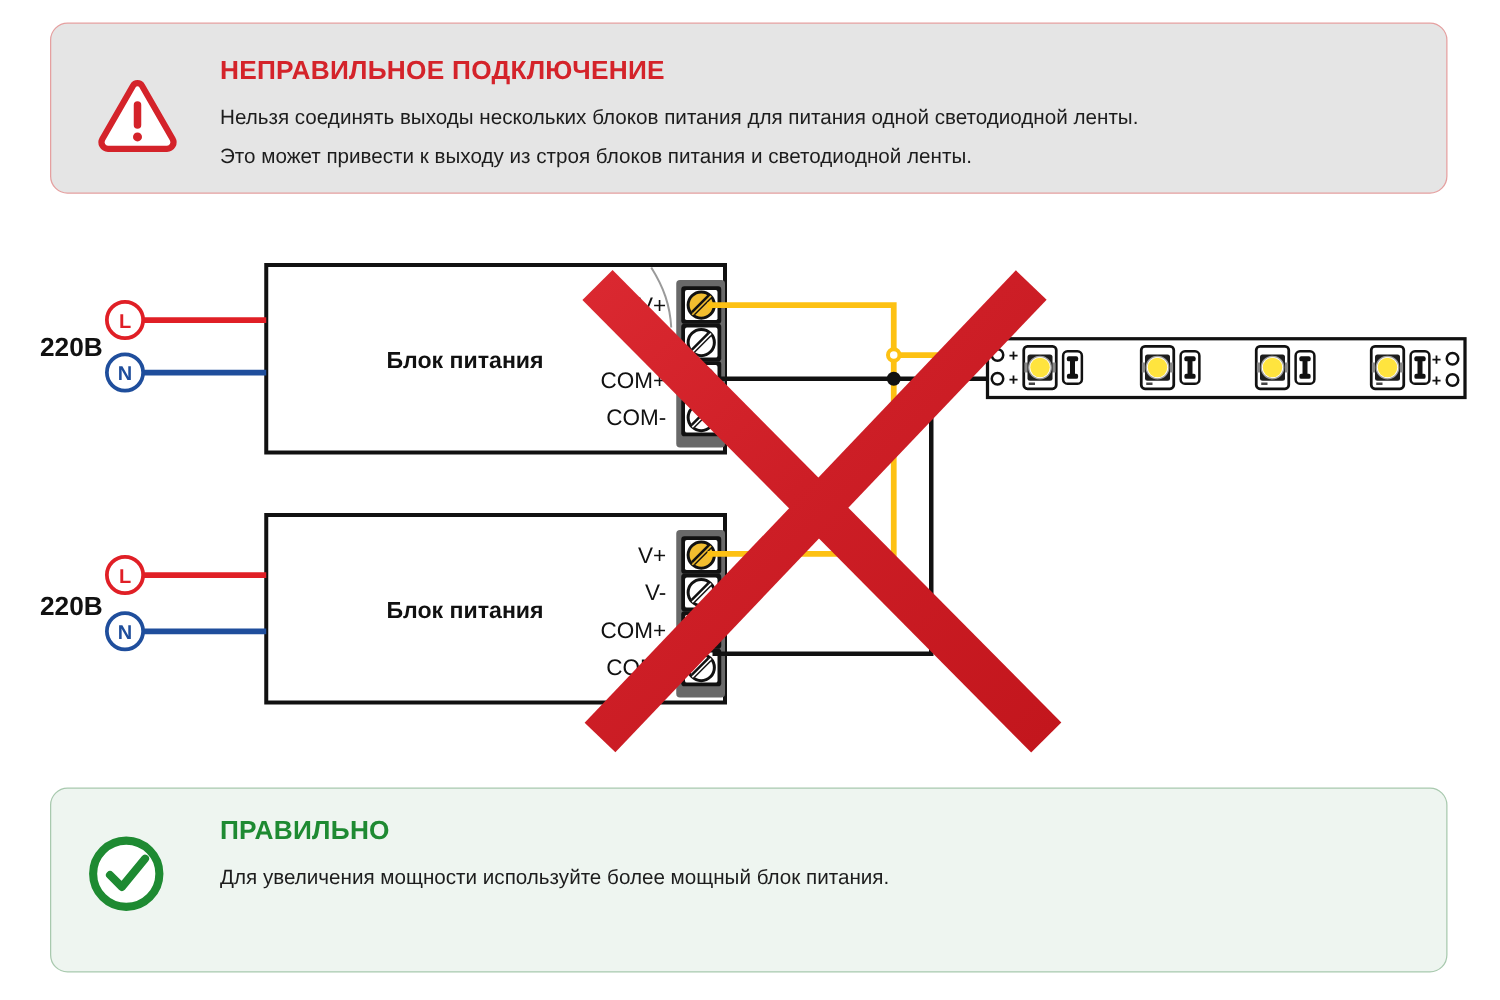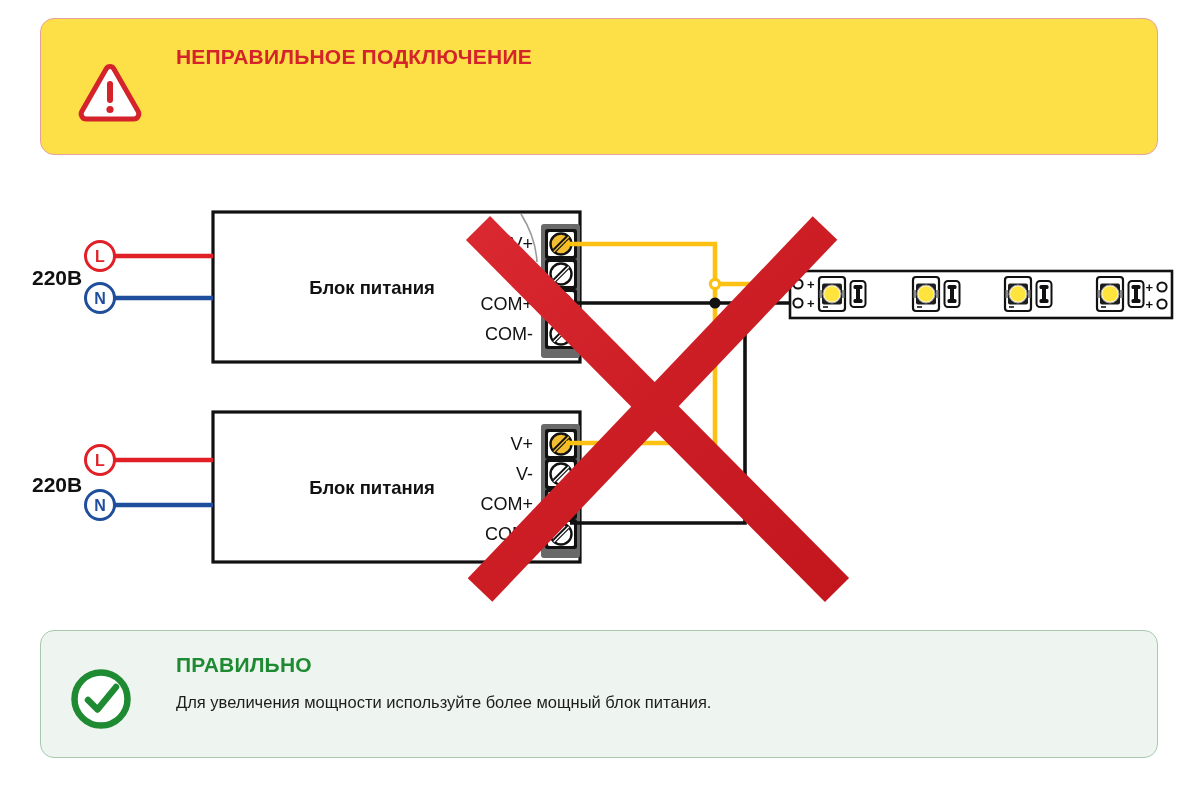--- a/index.html
+++ b/index.html
@@ -6,22 +6,22 @@
   body{
     width:1200px;height:800px;position:relative;overflow:hidden;
     background:#ffffff;
     font-family:"Liberation Sans","DejaVu Sans",sans-serif;
     -webkit-font-smoothing:antialiased;
   }
   .notice-box{
     position:absolute;left:40px;width:1118px;box-sizing:border-box;
     border-radius:14px;border:1.5px solid;
   }
-  .notice-box.warning{top:18px;height:137px;background:#fde047;border-color:#e5a0a0;}
-  .notice-box.correct{top:630px;height:128px;background:#eef5f0;border-color:#a8c9ae;}
+  .notice-box.warning{top:18px;height:137px;background:#e5e5e5;border-color:#e5a0a0;}
+  .notice-box.correct{top:630px;height:148px;background:#eef5f0;border-color:#a8c9ae;}
   .notice-icon{position:absolute;}
   .notice-content{position:absolute;left:135px;right:20px;top:0;}
   .notice-title{font-weight:700;font-size:21px;line-height:24px;letter-spacing:.2px;}
   .warning .notice-title{padding-top:26px;color:#d4232a;}
   .correct .notice-title{padding-top:22px;color:#1e8a32;}
   .notice-text{margin-top:10px;}
   .notice-text p{margin:0;font-size:16.5px;line-height:31px;color:#1d1d1d;}
   #diagram{position:absolute;left:0;top:0;}
   .lbl{fill:#111;}
 </style>
@@ -154,20 +154,24 @@
 </svg>
 
 <div class="notice-box warning">
   <svg class="notice-icon" style="left:36px;top:42px" width="66" height="62" viewBox="0 0 66 62">
     <path d="M 29.4,7.6 L 4.9,50.2 a 5.2,5.2 0 0 0 4.5,7.8 h 47.2 a 5.2,5.2 0 0 0 4.5,-7.8 L 36.6,7.6 a 4.2,4.2 0 0 0 -7.2,0 Z" fill="#ffffff" stroke="#d4232a" stroke-width="5" stroke-linejoin="round"></path>
     <line x1="33" y1="23" x2="33" y2="39" stroke="#d4232a" stroke-width="6" stroke-linecap="round"></line>
     <circle cx="33" cy="48.5" r="3.6" fill="#d4232a"></circle>
   </svg>
   <div class="notice-content">
     <div class="notice-title">НЕПРАВИЛЬНОЕ ПОДКЛЮЧЕНИЕ</div>
+    <div class="notice-text">
+      <p>Нельзя соединять выходы нескольких блоков питания для питания одной светодиодной ленты.</p>
+      <p>Это может привести к выходу из строя блоков питания и светодиодной ленты.</p>
+    </div>
   </div>
 </div>
 
 <div class="notice-box correct">
   <svg class="notice-icon" style="left:28px;top:36px" width="66" height="64" viewBox="0 0 66 64">
     <circle cx="32" cy="32" r="26.5" fill="#ffffff" stroke="#1e8a32" stroke-width="6.5"></circle>
     <path d="M 19,33 L 28.5,42.5 L 47,20" fill="none" stroke="#1e8a32" stroke-width="6.5" stroke-linecap="round" stroke-linejoin="round"></path>
   </svg>
   <div class="notice-content">
     <div class="notice-title">ПРАВИЛЬНО</div>

